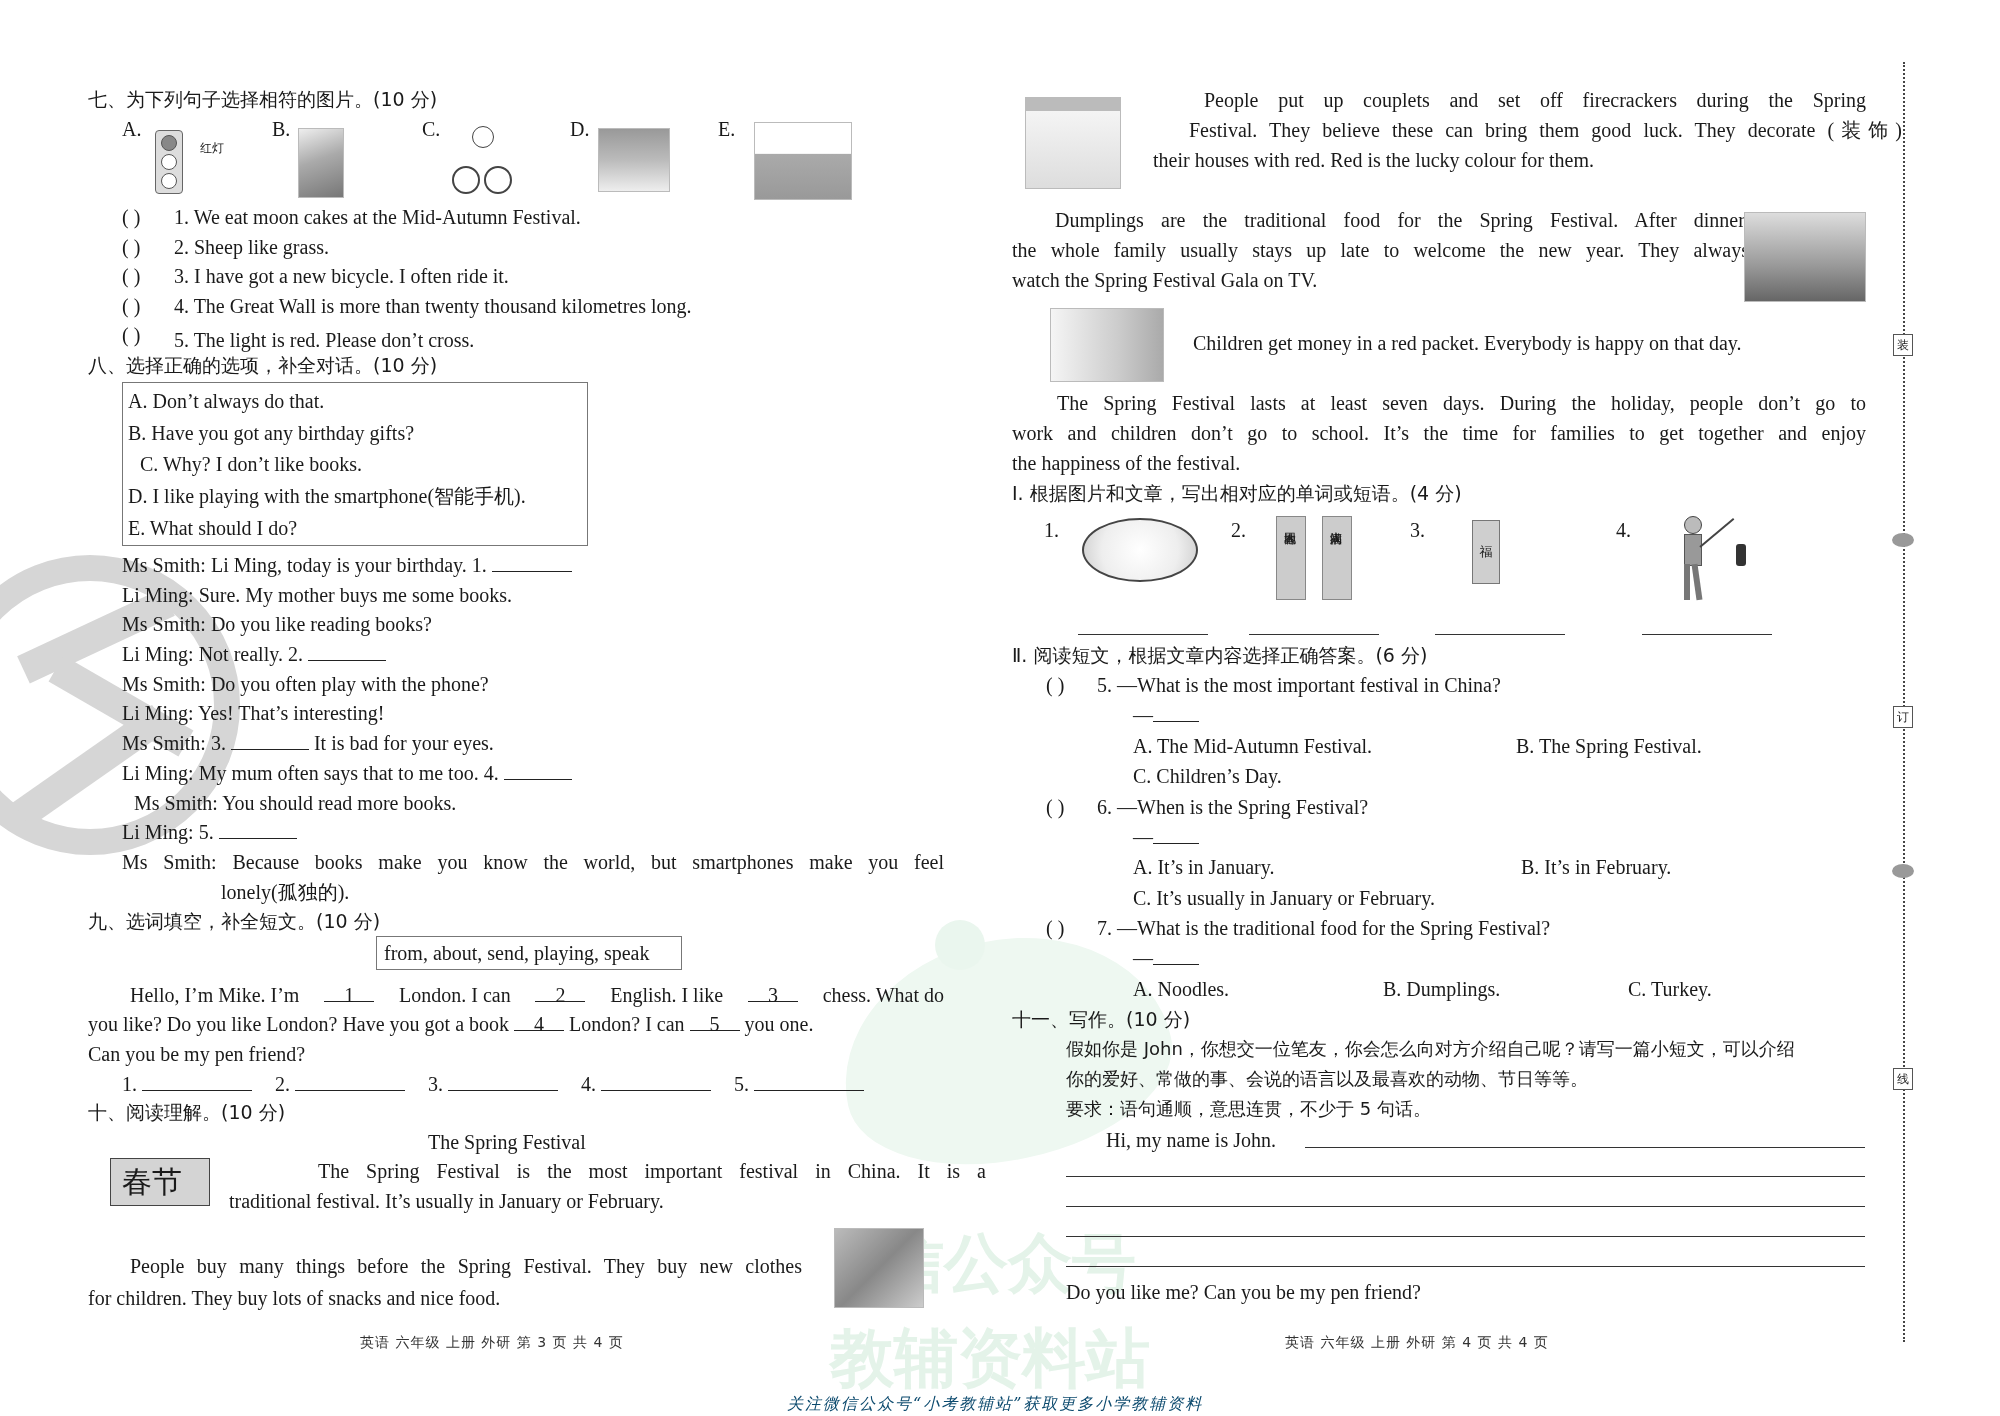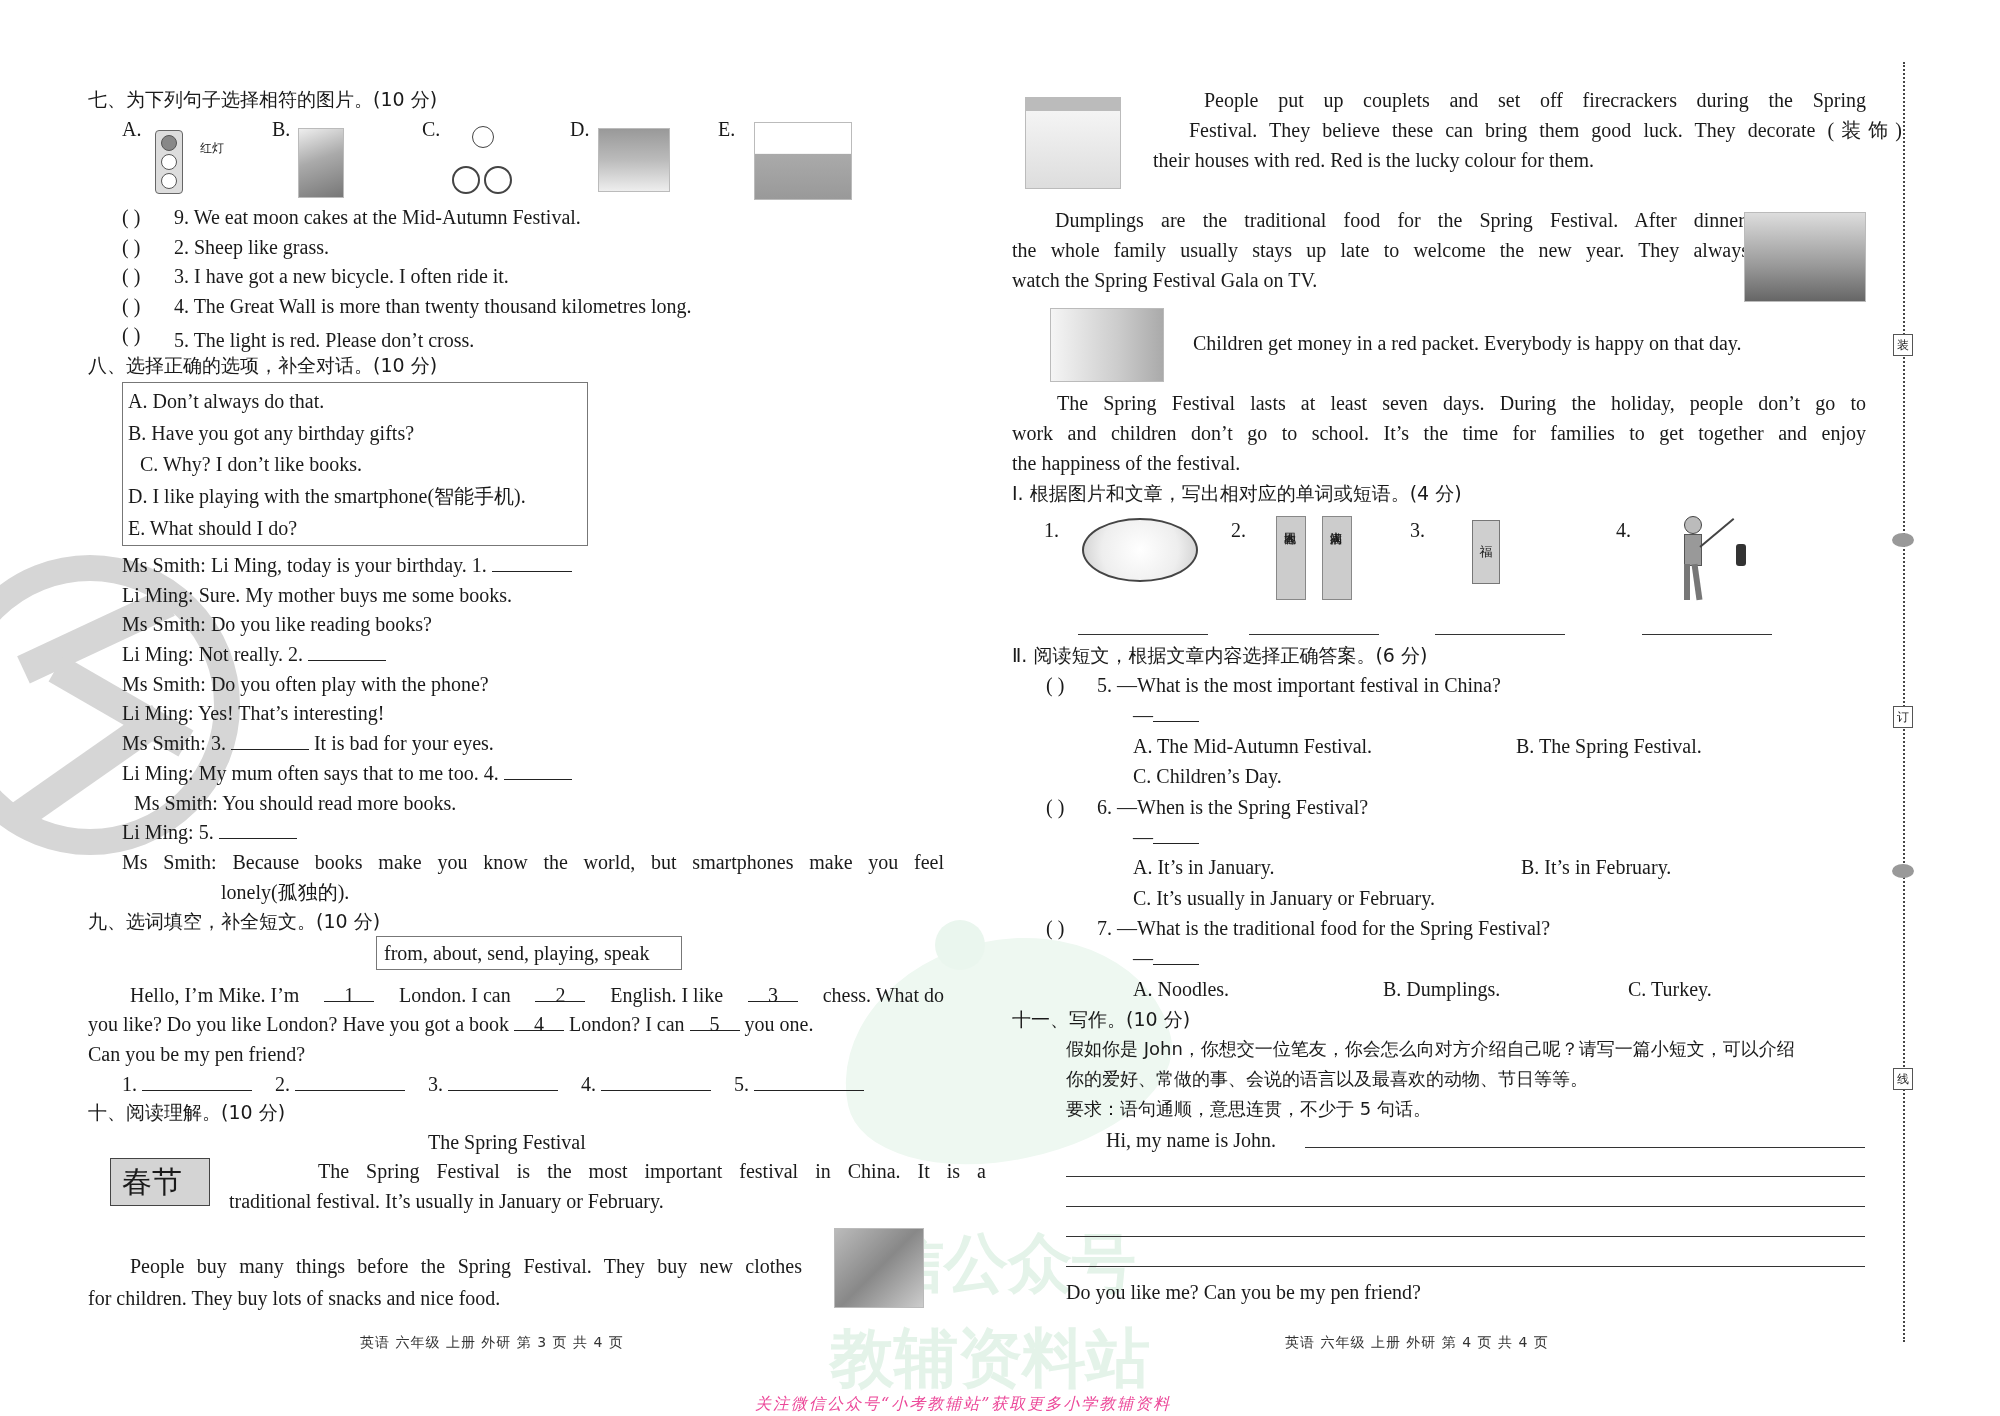--- a/index.html
+++ b/index.html
@@ -55,21 +55,21 @@
   </div>
 
   <div class="abs t" style="left:570px;top:117px;">D.</div>
   <div class="pic" style="left:598px;top:128px;width:70px;height:62px;background:linear-gradient(#999 0%,#bbb 50%,#eee 100%);"></div>
 
   <div class="abs t" style="left:718px;top:117px;">E.</div>
   <div class="pic" style="left:754px;top:122px;width:96px;height:76px;background:linear-gradient(#fff 0%,#fff 40%,#aaa 41%,#999 100%);"></div>
 
   <div>
     <div class="abs t" style="left:122px;top:205px;">(      )</div>
-    <div class="abs t" style="left:174px;top:205px;">9. We eat moon cakes at the Mid-Autumn Festival.</div>
+    <div class="abs t" style="left:174px;top:205px;">1. We eat moon cakes at the Mid-Autumn Festival.</div>
     <div class="abs t" style="left:122px;top:235px;">(      )</div>
     <div class="abs t" style="left:174px;top:235px;">2. Sheep like grass.</div>
     <div class="abs t" style="left:122px;top:264px;">(      )</div>
     <div class="abs t" style="left:174px;top:264px;">3. I have got a new bicycle. I often ride it.</div>
     <div class="abs t" style="left:122px;top:294px;">(      )</div>
     <div class="abs t" style="left:174px;top:294px;">4. The Great Wall is more than twenty thousand kilometres long.</div>
     <div class="abs t" style="left:122px;top:323px;">(      )</div>
     <div class="abs t" style="left:174px;top:328px;">5. The light is red. Please don’t cross.</div>
   </div>
 
@@ -233,13 +233,13 @@
   <div class="abs footer" style="left:1285px;top:1334px;">英语   六年级   上册   外研   第 4 页   共 4 页</div>
 </div>
 
 <div class="margin-dots"></div>
 <div class="margin-label" style="top:334px;">装</div>
 <div class="margin-circle" style="top:533px;"></div>
 <div class="margin-label" style="top:706px;">订</div>
 <div class="margin-circle" style="top:864px;"></div>
 <div class="margin-label" style="top:1068px;">线</div>
 
-<div class="abs" style="left:755px;top:1395px;font-family:'DejaVu Serif',serif;font-size:16px;font-style:italic;letter-spacing:2px;color:#ec4899;line-height:18px;">关注微信公众号“小考教辅站”获取更多小学教辅资料</div>
+<div class="abs" style="left:787px;top:1395px;font-family:'DejaVu Serif',serif;font-size:16px;font-style:italic;letter-spacing:2px;color:#0c4a6e;line-height:18px;">关注微信公众号“小考教辅站”获取更多小学教辅资料</div>
 
 </body></html>

